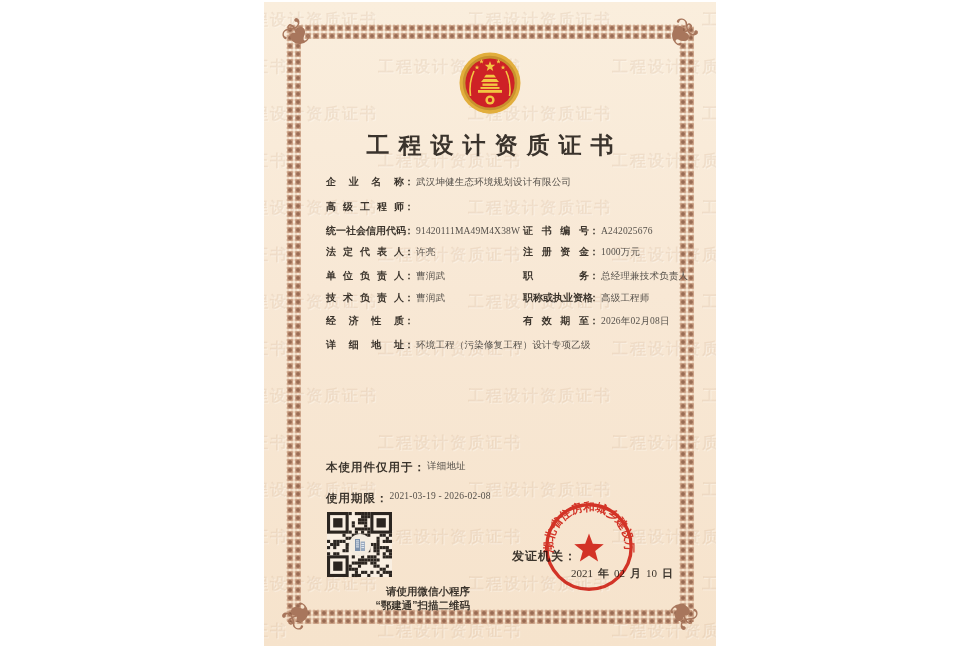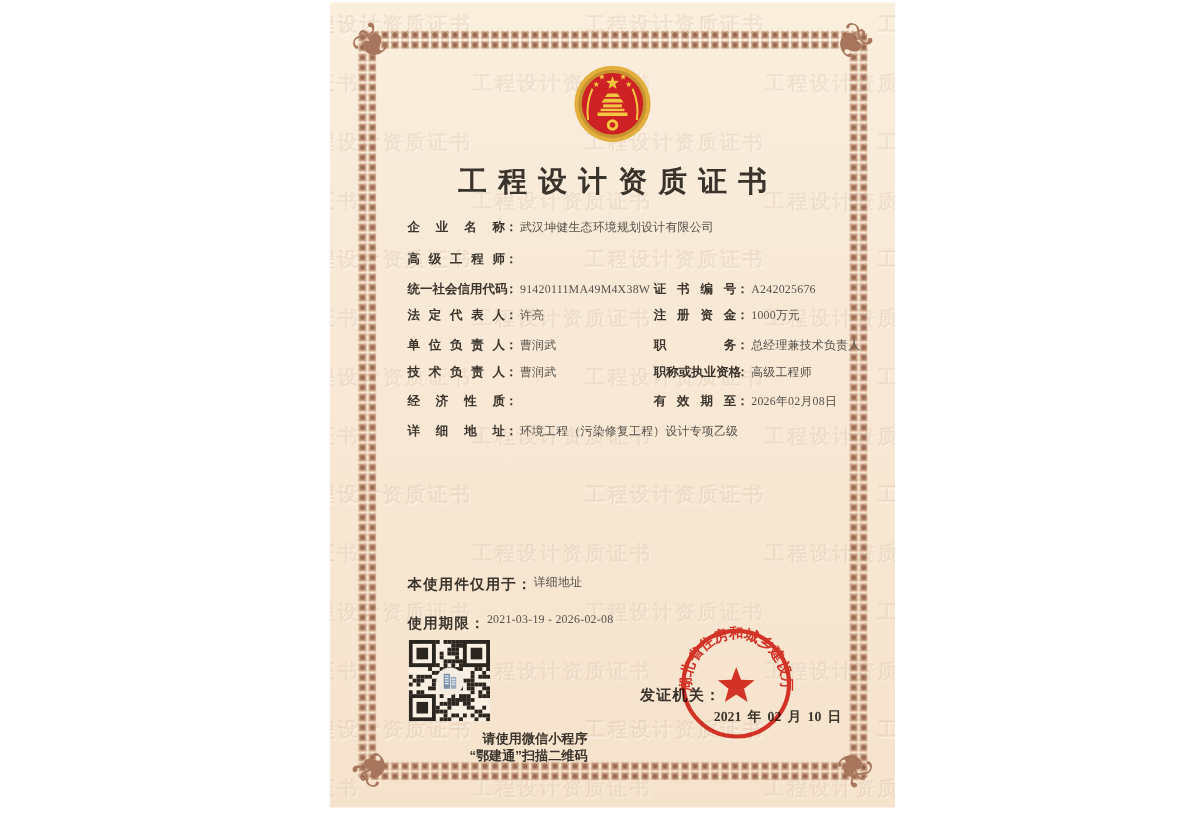--- a/index.html
+++ b/index.html
@@ -51,21 +51,21 @@
   .usage-row{position:absolute;left:62px;display:flex;align-items:flex-start;white-space:nowrap;}
   .usage-lbl{font-weight:bold;color:#3b342c;font-size:11.5px;letter-spacing:1px;}
   .qr{position:absolute;left:63px;top:510px;width:65px;height:65px;background:#f9efe2;}
   .qr svg{display:block;}
   .qr-icon{position:absolute;left:50%;top:50%;transform:translate(-50%,-50%);
     width:22px;height:22px;background:#f4ece0;border-radius:50%;display:flex;align-items:center;justify-content:center;}
   .qr-caption{position:absolute;left:24px;top:582px;width:142px;text-align:right;
     font-size:10.5px;font-weight:bold;color:#3b342c;line-height:14px;padding-left:40px;}
   .issuer{position:absolute;left:248px;top:546px;font-size:12px;font-weight:bold;color:#3b342c;letter-spacing:1px;}
   .issue-date{position:absolute;left:304px;top:564px;font-size:11px;color:#3b342c;white-space:nowrap;}
-  .issue-date .num{font-family:"Liberation Serif", serif;font-weight:bold;padding:0 3px;}
+  .issue-date .num{font-family:"Liberation Serif", serif;font-weight:normal;padding:0 3px;}
   .issue-date .unit{font-weight:bold;padding:0 2px;}
   .seal{position:absolute;left:279px;top:499px;width:92px;height:92px;opacity:.92;mix-blend-mode:multiply;}
 </style>
 </head>
 <body>
 
 <svg width="0" height="0" style="position:absolute" aria-hidden="true">
   <defs>
     <path id="star-shape" d="M0,-5 L1.23,-1.7 L4.76,-1.55 L2.0,0.65 L2.94,4.05 L0,2.1 L-2.94,4.05 L-2.0,0.65 L-4.76,-1.55 L-1.23,-1.7 Z"></path>
   </defs>

